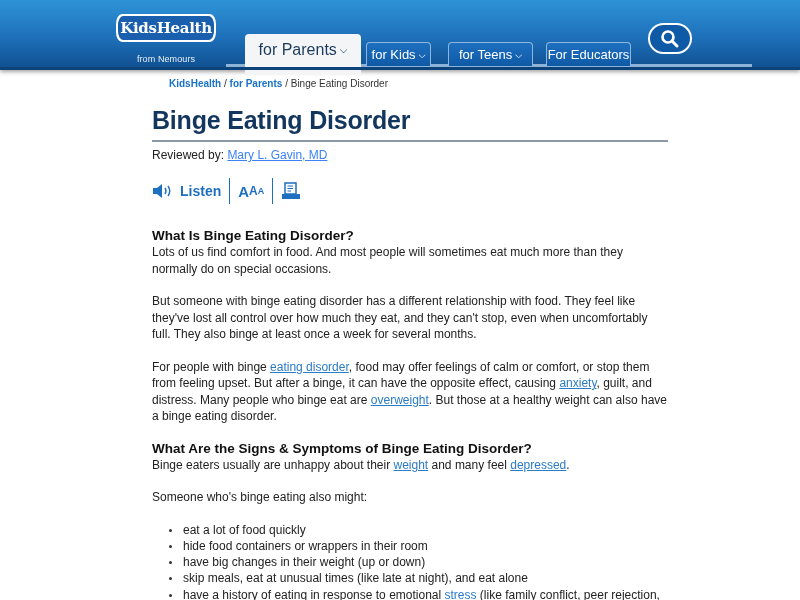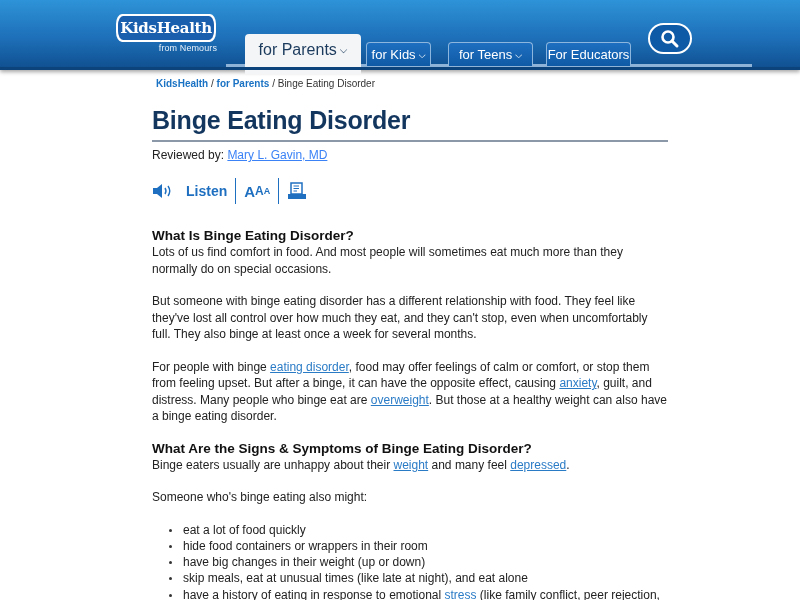--- a/index.html
+++ b/index.html
@@ -25,21 +25,21 @@
       background: #ffffff; border-radius: 6px / 10px;
       padding: 2px;
     }
     .logo-badge-inner {
       display: block; width: 100%; height: 100%;
       background: #1a5eae; border-radius: 5px / 9px;
       color: #ffffff; font-family: "DejaVu Serif", serif; font-weight: bold;
       font-size: 15px; line-height: 24px; letter-spacing: -0.3px;
     }
     .logo-sub {
-      display: block; color: #e8f1fa; font-size: 9px; margin-top: 1px; letter-spacing: 0.1px; text-align: right;
+      display: block; color: #e8f1fa; font-size: 9px; margin-top: 12px; letter-spacing: 0.1px;
     }
 
     .nav-underline {
       position: absolute; left: 226px; top: 64px; width: 198px; height: 3px;
       background: #8fb3d6;
     }
     .nav-tab {
       position: absolute; top: 42px; height: 24px;
       background: linear-gradient(to bottom, #1e6fc0, #0f5aa6);
       border: 1px solid #8db6de; border-bottom: none;
@@ -57,36 +57,36 @@
 
     .search-btn {
       position: absolute; left: 648px; top: 23px; width: 44px; height: 31px;
       border: 2px solid #ffffff; border-radius: 16px;
       background: #0f5aa6; cursor: pointer;
     }
     .search-btn svg { position: absolute; left: 10px; top: 4px; }
 
     
     .content { position: absolute; left: 152px; top: 70px; width: 516px; }
-    .breadcrumb { position: absolute; top: 8px; left: 4px; font-size: 10px; color: #333; white-space: nowrap; }
+    .breadcrumb { position: absolute; top: 8px; left: 17px; font-size: 10px; color: #333; white-space: nowrap; }
     .breadcrumb a { color: #1a72c4; font-weight: bold; text-decoration: none; }
 
     .page-title {
       position: absolute; top: 36px; left: 0; font-size: 25px; font-weight: bold; color: #13365f;
       letter-spacing: -0.2px; white-space: nowrap;
     }
     .title-rule {
       position: absolute; top: 70px; left: 0; width: 516px; height: 2px; background: #8a98a8;
     }
     .reviewed { position: absolute; top: 78px; left: 0; font-size: 12px; color: #222; white-space: nowrap; }
     .reviewed a { color: #3b82f6; text-decoration: underline; }
 
     .tools { position: absolute; top: 108px; left: 0; height: 26px; display: flex; align-items: center; }
     .tool { display: flex; align-items: center; color: #1e6fc0; cursor: pointer; }
-    .listen-label { font-size: 14px; font-weight: bold; margin-left: 12px; }
+    .listen-label { font-size: 14px; font-weight: bold; margin-left: 6px; }
     .tool-sep { width: 1px; height: 26px; background: #1e6fc0; margin: 0 8px; }
     .aaa { font-weight: bold; color: #1e6fc0; }
     .aaa .a1 { font-size: 15px; }
     .aaa .a2 { font-size: 12px; }
     .aaa .a3 { font-size: 9px; }
 
     .article { position: absolute; top: 158px; left: 0; width: 516px; font-size: 12px; line-height: 16.5px; color: #222; }
     .article h2 { font-size: 13.5px; font-weight: bold; color: #111; line-height: 16px; }
     .article p { margin-bottom: 16px; }
     .article a { color: #2a7bc6; text-decoration: underline; }

